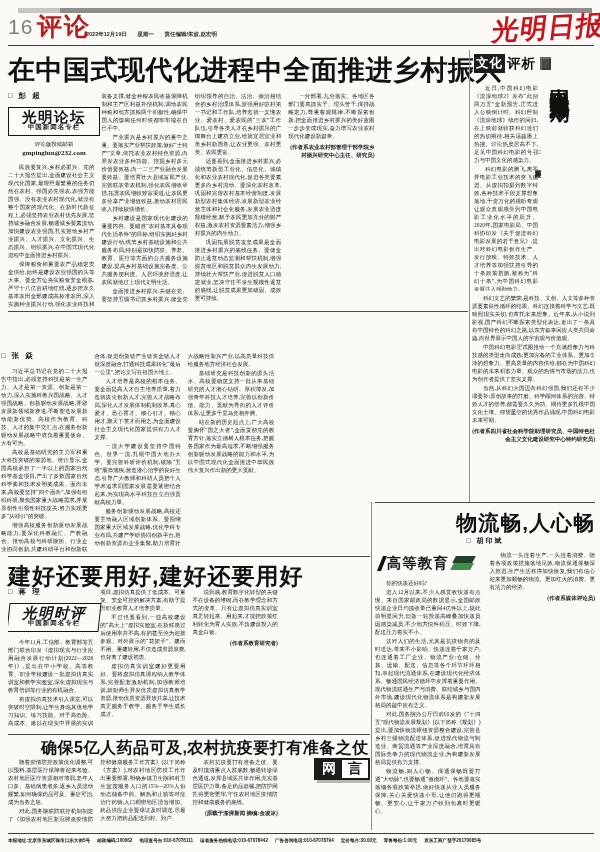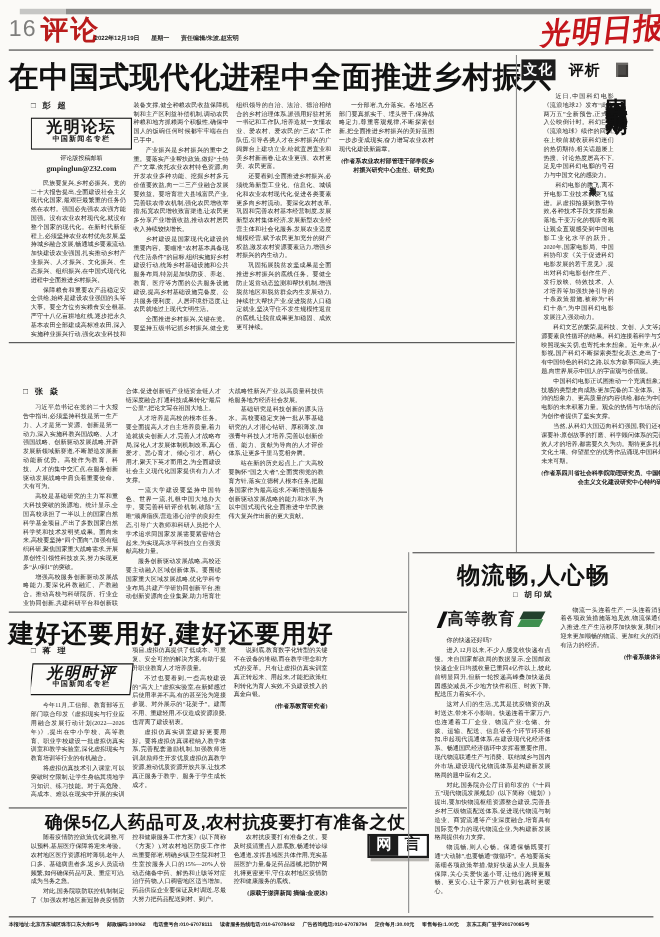--- a/index.html
+++ b/index.html
@@ -26,56 +26,55 @@
     color:#c4161c; font-family:"Liberation Serif","DejaVu Serif",serif;
     transform:rotate(-3deg) skewX(-10deg); letter-spacing:1px; white-space:nowrap;
   }
 
   
   .hl { font-weight:bold; color:#111; font-family:"Liberation Sans","DejaVu Sans",sans-serif; }
   .hl-main { left:8px; top:54px; width:460px; font-size:27px; line-height:32px; letter-spacing:0.5px; white-space:nowrap; }
   .hl-univ { left:8px; top:317px; width:460px; font-size:25px; letter-spacing:4px; white-space:nowrap; }
   .hl-vr   { left:8px; top:561px; width:362px; font-size:23px; letter-spacing:1px; white-space:nowrap; }
   .hl-med  { left:8px; top:738px; width:362px; font-size:16px; letter-spacing:0.5px; white-space:nowrap;margin-left:33px; }
-  .hl-logi { left:375px; top:509px; width:220px; font-size:21px; text-align:center; letter-spacing:1px; white-space:nowrap; }
+  .hl-logi { left:375px; top:509px; width:220px; font-size:21px; text-align:right; letter-spacing:1px; white-space:nowrap; }
 
   
   .art-body {
     font-family:"Liberation Serif","DejaVu Serif",serif;
     font-size:5.5px; line-height:8px; text-align:justify; color:#1c1c1c;
     overflow:hidden;
-    margin-left:20px;
   }
   .art-body p { text-indent:2em; margin:0 0 1px 0; }
   .byline { font-size:7.5px; font-weight:bold; text-indent:0 !important; margin-bottom:7px !important; letter-spacing:2px; font-family:"Liberation Sans","DejaVu Sans",sans-serif; }
   .attr { text-indent:0 !important; text-align:right; font-weight:bold; margin-top:3px !important; }
   .cols5 { column-count:5; column-gap:7px; column-fill:auto; }
   .cols4 { column-count:4; column-gap:7px; column-fill:auto; }
   .cols2 { column-count:2; column-gap:9px; column-fill:auto; }
 
   .bodyA { left:8px;  top:92px;  width:460px; height:218px; }
   .bodyB { left:1px;  top:352px; width:460px; height:203px; }
   .bodyC { left:8px;  top:588px; width:362px; height:144px; }
   .bodyD { left:8px;  top:758px; width:362px; height:68px; }
   .bodyF { left:375px; top:551px; width:220px; height:276px; }
   .bylineF { left:375px; top:536px; width:220px; text-align:center; font-size:7px; font-weight:bold; letter-spacing:2px; }
 
   
   .brandbox { break-inside:avoid; width:92px; margin:2px auto 6px auto; text-align:center; }
   .brandbox .frame { border:1.5px solid #141414; padding:5px 2px 4px 2px; }
-  .brandbox .t1 { font-size:14.5px; font-weight:bold; letter-spacing:1.5px; color:#111; font-family:Liberation Mono, monospace; }
+  .brandbox .t1 { font-size:14.5px; font-weight:bold; letter-spacing:1.5px; color:#111; font-family:Liberation Serif, serif; }
   .brandbox .t2 { font-size:6.5px; font-weight:bold; margin-top:2px; letter-spacing:1px; }
   .brandbox .mail1 { font-size:5.5px; margin-top:4px; }
   .brandbox .mail2 { font-size:7px; font-weight:bold; margin-top:1px; }
   .gmsp .t1 { font-style:italic; }
   .gmsp .frame { border-width:1.5px; transform:skewX(-6deg); }
   .gmsp .frame > div { transform:skewX(6deg); }
 
   
-  .whpx { left:474px; top:54px; display:flex; align-items:center; gap:12px; }
+  .whpx { left:474px; top:54px; display:flex; align-items:center; gap:2px; }
   .whpx .chip { background:#1d1d1d; color:#fff; font-size:12.5px; font-weight:bold; padding:1px 2px; letter-spacing:1px; }
   .whpx .rest { color:#111; font-size:13.5px; font-weight:bold; letter-spacing:1px; }
   .seal { width:11px; height:13px; background:#4c4a48; margin-left:2px;
           box-shadow:inset 2px 2px 0 #6b6966, inset -2px -2px 0 #3a3836; }
 
   .scifi-narrow { left:474px; top:84px;  width:64px;  height:207px; }
   .scifi-wide   { left:472px; top:294px; width:123px; height:206px; }
   .vtitle {
     left:547px; top:73px; height:222px; writing-mode:vertical-rl; text-orientation:upright;
     font-size:20px; font-weight:bold; letter-spacing:1.5px; color:#111;

